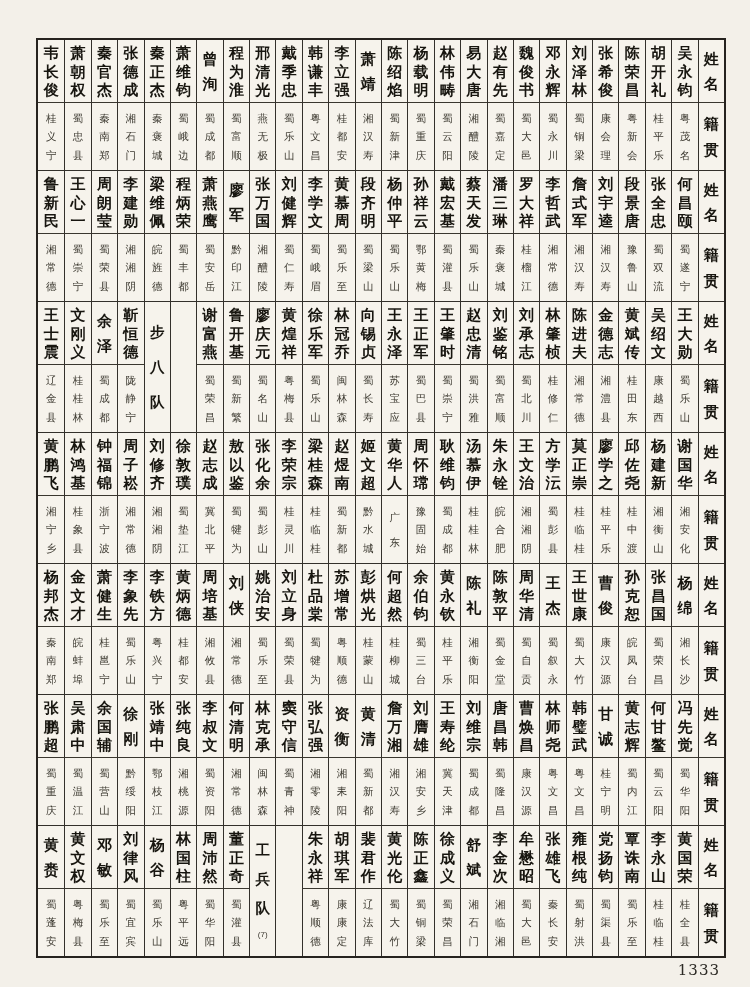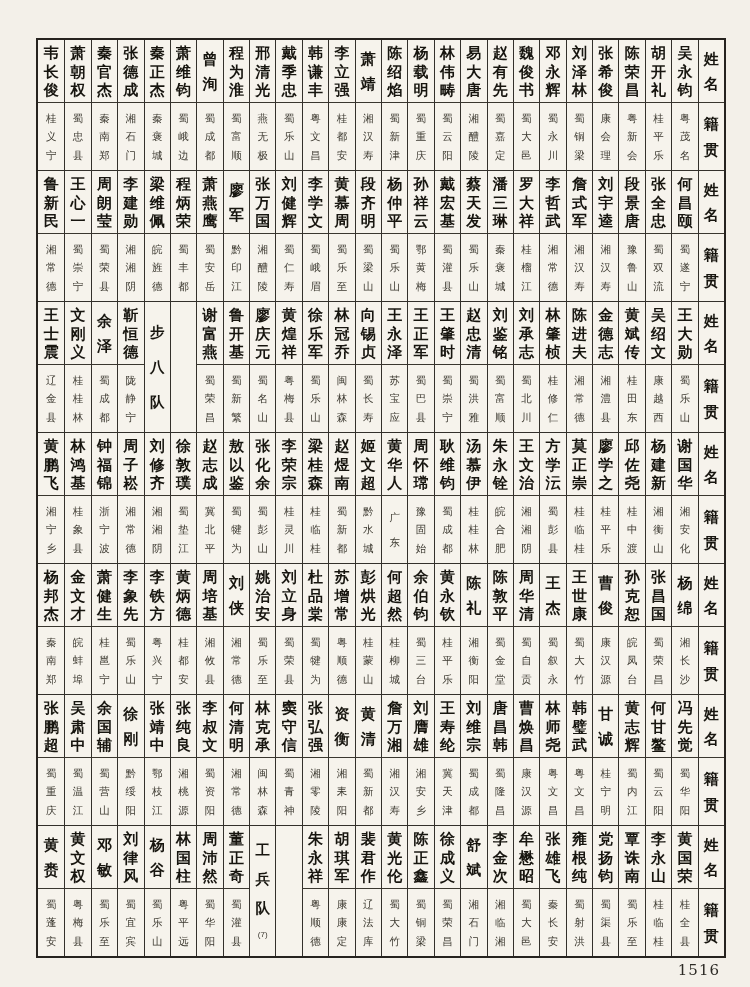--- a/index.html
+++ b/index.html
@@ -1851,14 +1851,14 @@
         <div class="cell header-cell hdr-name" style="grid-area: 1 / 26;">
           <span class="ch">姓</span>
           <span class="ch">名</span>
         </div>
         <div class="cell header-cell hdr-origin" style="grid-area: 2 / 26;">
           <span class="ch">籍</span>
           <span class="ch">贯</span>
         </div>
       </div>
     </div>
-  <div class="page-number">1516</div>
+  <div class="page-number">1333</div>
 </div>
 
 </body></html>

